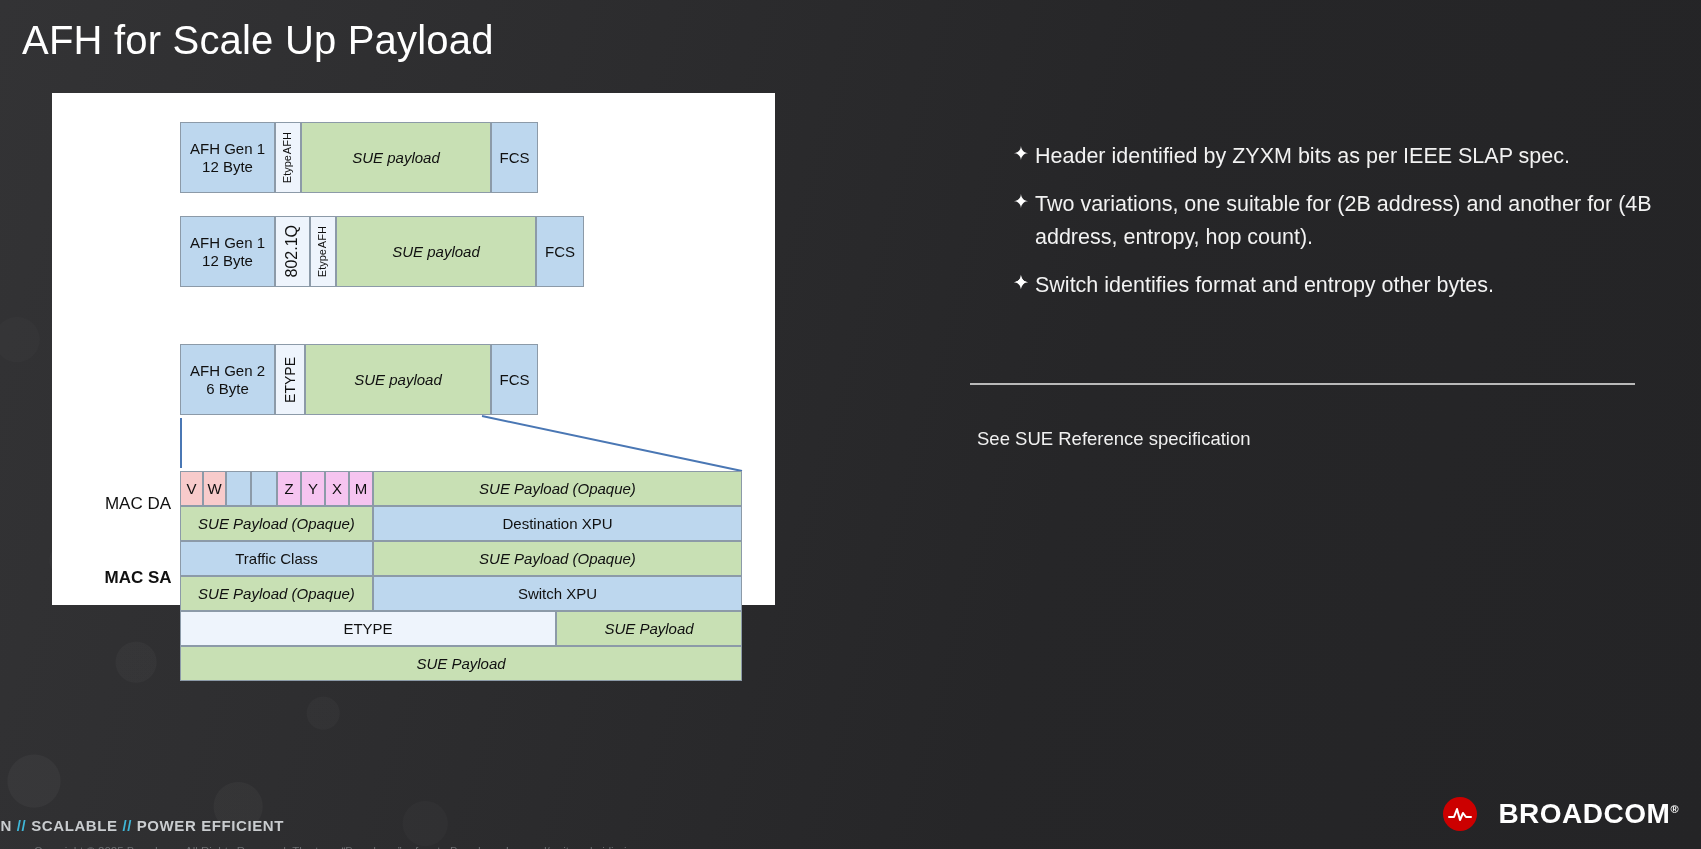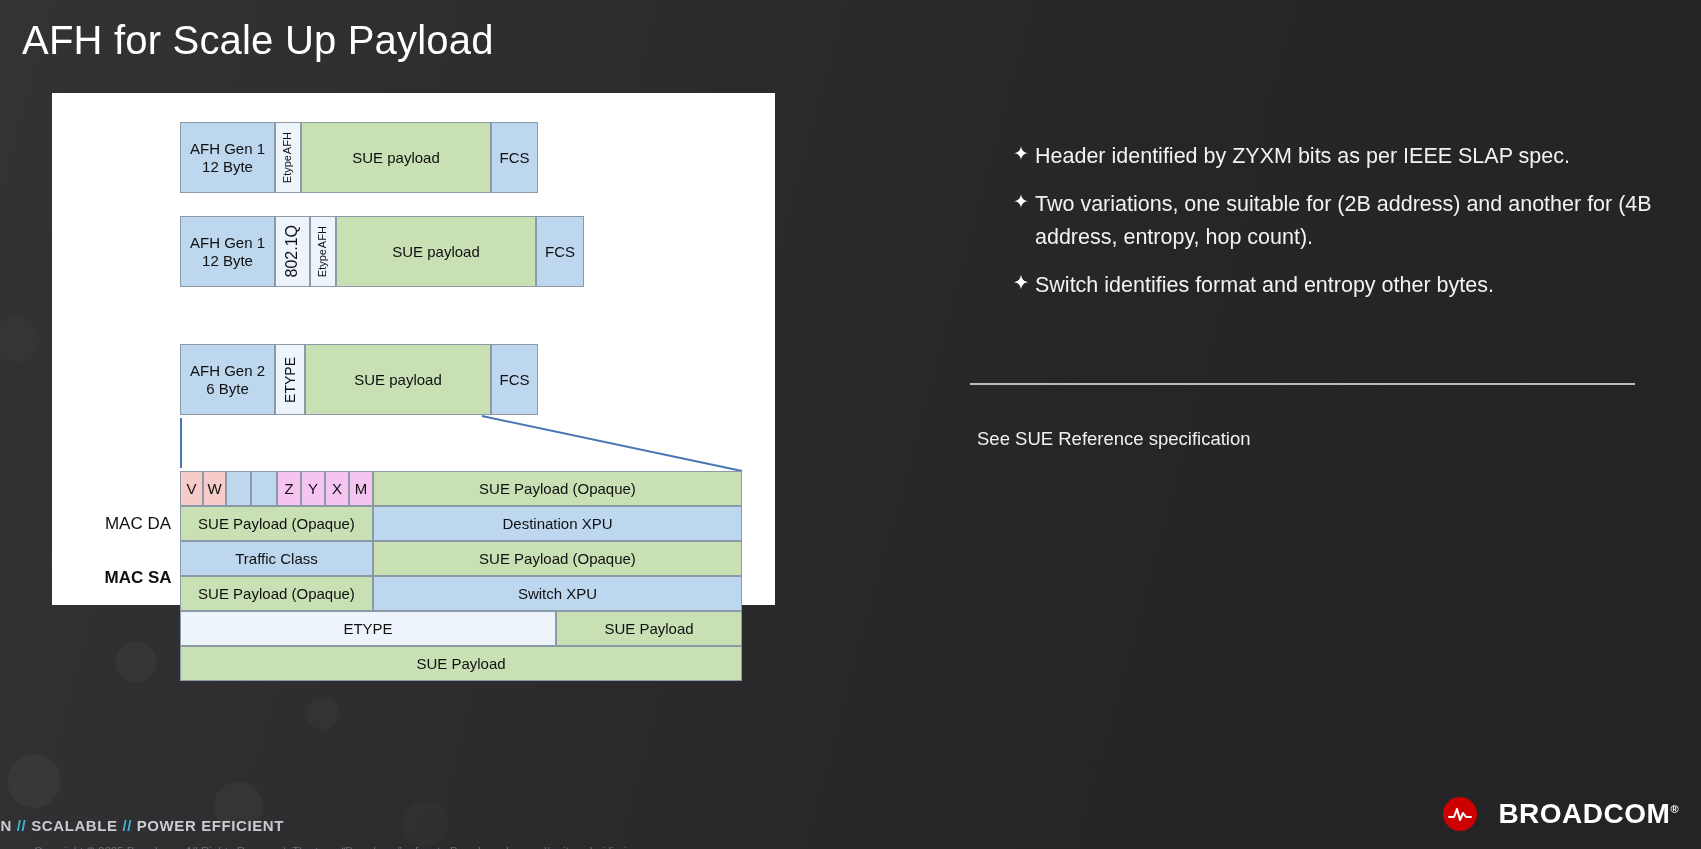--- a/index.html
+++ b/index.html
@@ -41,21 +41,21 @@
 
   
   .cell{
     box-sizing:border-box;
     border:1px solid #8c9aa8;
     display:flex;align-items:center;justify-content:center;
     font-size:15px;color:#101010;text-align:center;line-height:1.15;
     position:absolute;
   }
   .c-blue{background:#bdd7ee;}
-  .c-green{background:#c8e0b4;}
+  .c-green{background:#c8e0b4;font-style:italic;}
   .c-white{background:#eef4fc;}
   .c-pink{background:#f8cbcb;}
   .c-magenta{background:#f6c4f0;}
   .vert{
     writing-mode:vertical-rl;transform:rotate(180deg);
     font-size:13px;white-space:nowrap;
   }
   .vert2{
     writing-mode:vertical-rl;transform:rotate(180deg);
     font-size:11px;line-height:1.2;white-space:nowrap;
@@ -181,21 +181,21 @@
       <div class="cell c-blue" style="left:439px;top:251px;width:47px;height:71px;">
         <span>FCS</span>
       </div>
     </div>
 
     <div class="conn" style="left:128px;top:325px;width:2px;height:50px;"></div>
     <svg style="position:absolute;left:430px;top:320px;width:270px;height:62px;overflow:visible;">
       <line x1="0" y1="3" x2="260" y2="58" stroke="#4a77b4" stroke-width="2"></line>
     </svg>
 
-    <div class="side-label" style="left:36px;top:421px;width:100px;">MAC DA</div>
+    <div class="side-label" style="left:36px;top:401px;width:100px;">MAC DA</div>
     <div class="side-label" style="left:36px;top:475px;width:100px;font-weight:bold;">MAC SA</div>
 
     <div>
       <div class="cell c-pink" style="left:128px;top:378px;width:23px;height:35px;">
         <span>V</span>
         </div>
       <div class="cell c-pink" style="left:151px;top:378px;width:23px;height:35px;">
         <span>W</span>
         </div>
       <div class="cell c-blue" style="left:174px;top:378px;width:25px;height:35px;"></div>

